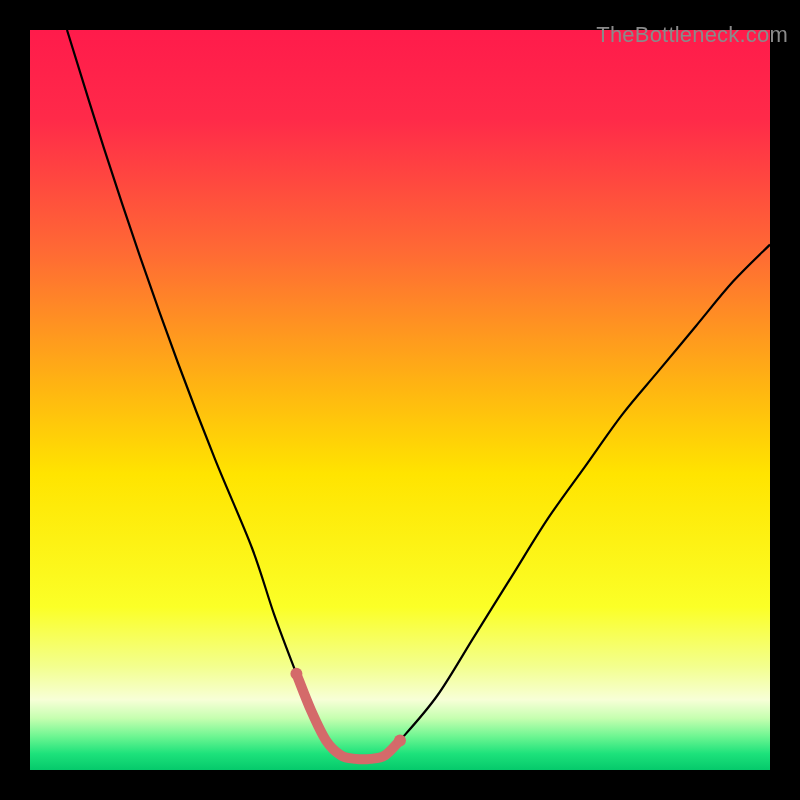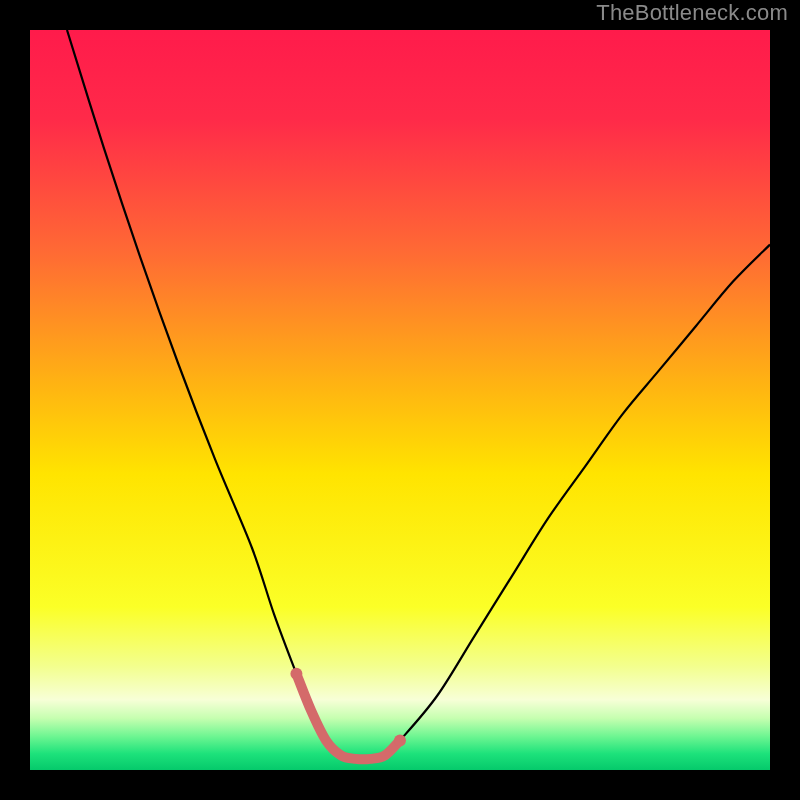--- a/index.html
+++ b/index.html
@@ -36,21 +36,21 @@
   .curve {
     position: absolute;
     left: 0;
     top: 0;
     width: 740px;
     height: 740px;
     pointer-events: none;
   }
   .watermark {
     position: absolute;
-    top: 0;
+    top: 22px;
     right: 12px;
     font-family: Arial, Helvetica, sans-serif;
     font-size: 22px;
     color: #8a8a8a;
     letter-spacing: 0.2px;
   }
 </style>
 </head>
 <body>
 

